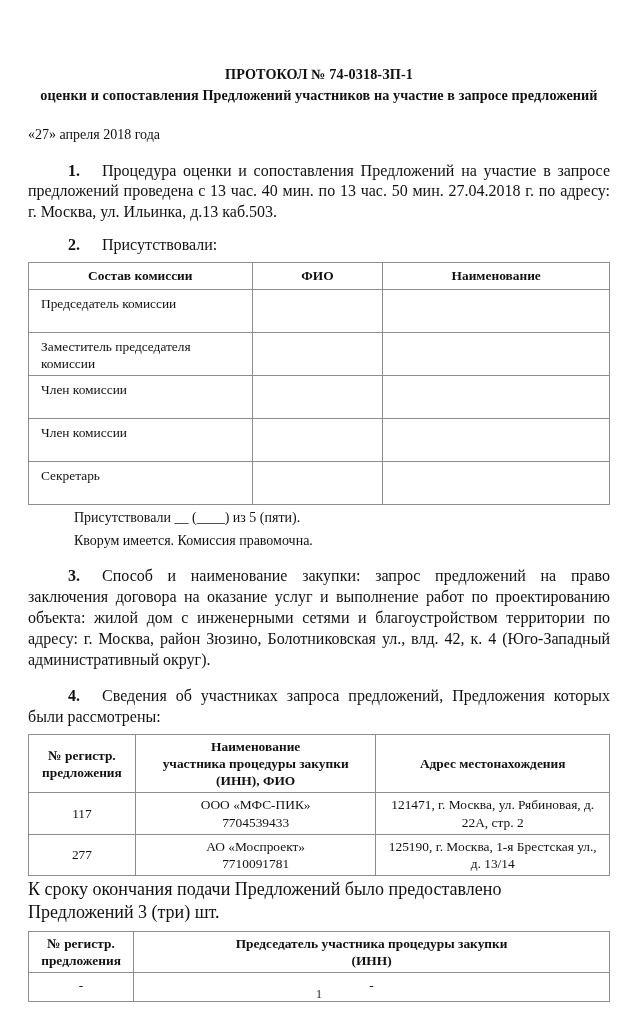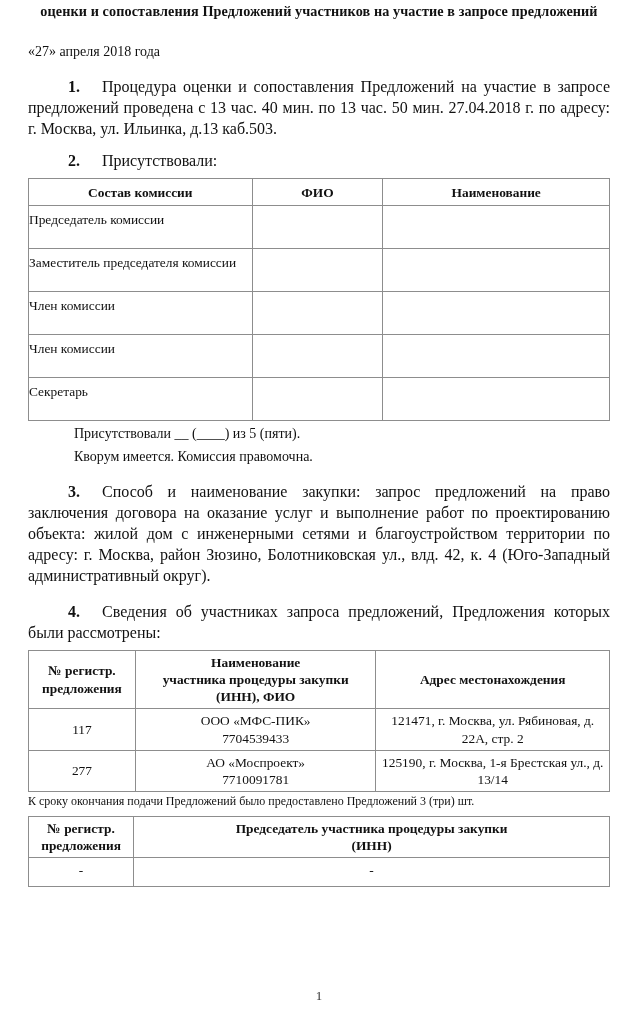--- a/index.html
+++ b/index.html
@@ -73,21 +73,21 @@
   
   table.doc-table {
     border-collapse: collapse;
     width: 100%;
     margin-top: 6px;
     font-size: 13.4px;
     table-layout: fixed;
   }
   table.doc-table td, table.doc-table th {
     border: 1px solid #8d8d8d;
-    padding: 3px 0;
+    padding: 3px 12px;
     vertical-align: top;
     font-weight: normal;
     line-height: 1.28;
   }
   table.doc-table th {
     text-align: center;
     font-weight: bold;
     vertical-align: middle;
   }
 
@@ -120,41 +120,42 @@
   .tbl-short col.s2 { width: 81.9%; }
   .tbl-short th { padding: 2px 4px; }
   .tbl-short td {
     text-align: center;
     vertical-align: top;
     height: 22px;
     padding-top: 3px;
   }
 
   .after-table {
-    font-size: 12px;
+    font-size: 18px;
     line-height: 1.3;
     margin: 2px 0 0 0;
   }
 
   
   .page-number {
     position: absolute;
     left: 0;
     right: 0;
     bottom: 22px;
     text-align: center;
     font-size: 13px;
     color: #333333;
   }
 </style>
 </head>
 <body>
 
 <div class="page">
 
+  <h1 class="doc-title">ПРОТОКОЛ № 74-0318-ЗП-1</h1>
   <div class="doc-subtitle">оценки и сопоставления Предложений участников на участие в запросе предложений</div>
 
   <div class="doc-date">«27» апреля 2018 года</div>
 
   <p class="para">
     <span class="num">1.</span><span>Процедура оценки и сопоставления Предложений на участие в запросе предложений проведена с 13 час. 40 мин. по 13 час. 50 мин. 27.04.2018 г. по адресу: г. Москва, ул. Ильинка, д.13 каб.503.</span>
   </p>
 
   <p class="para tight">
     <span class="num">2.</span><span>Присутствовали:</span>

